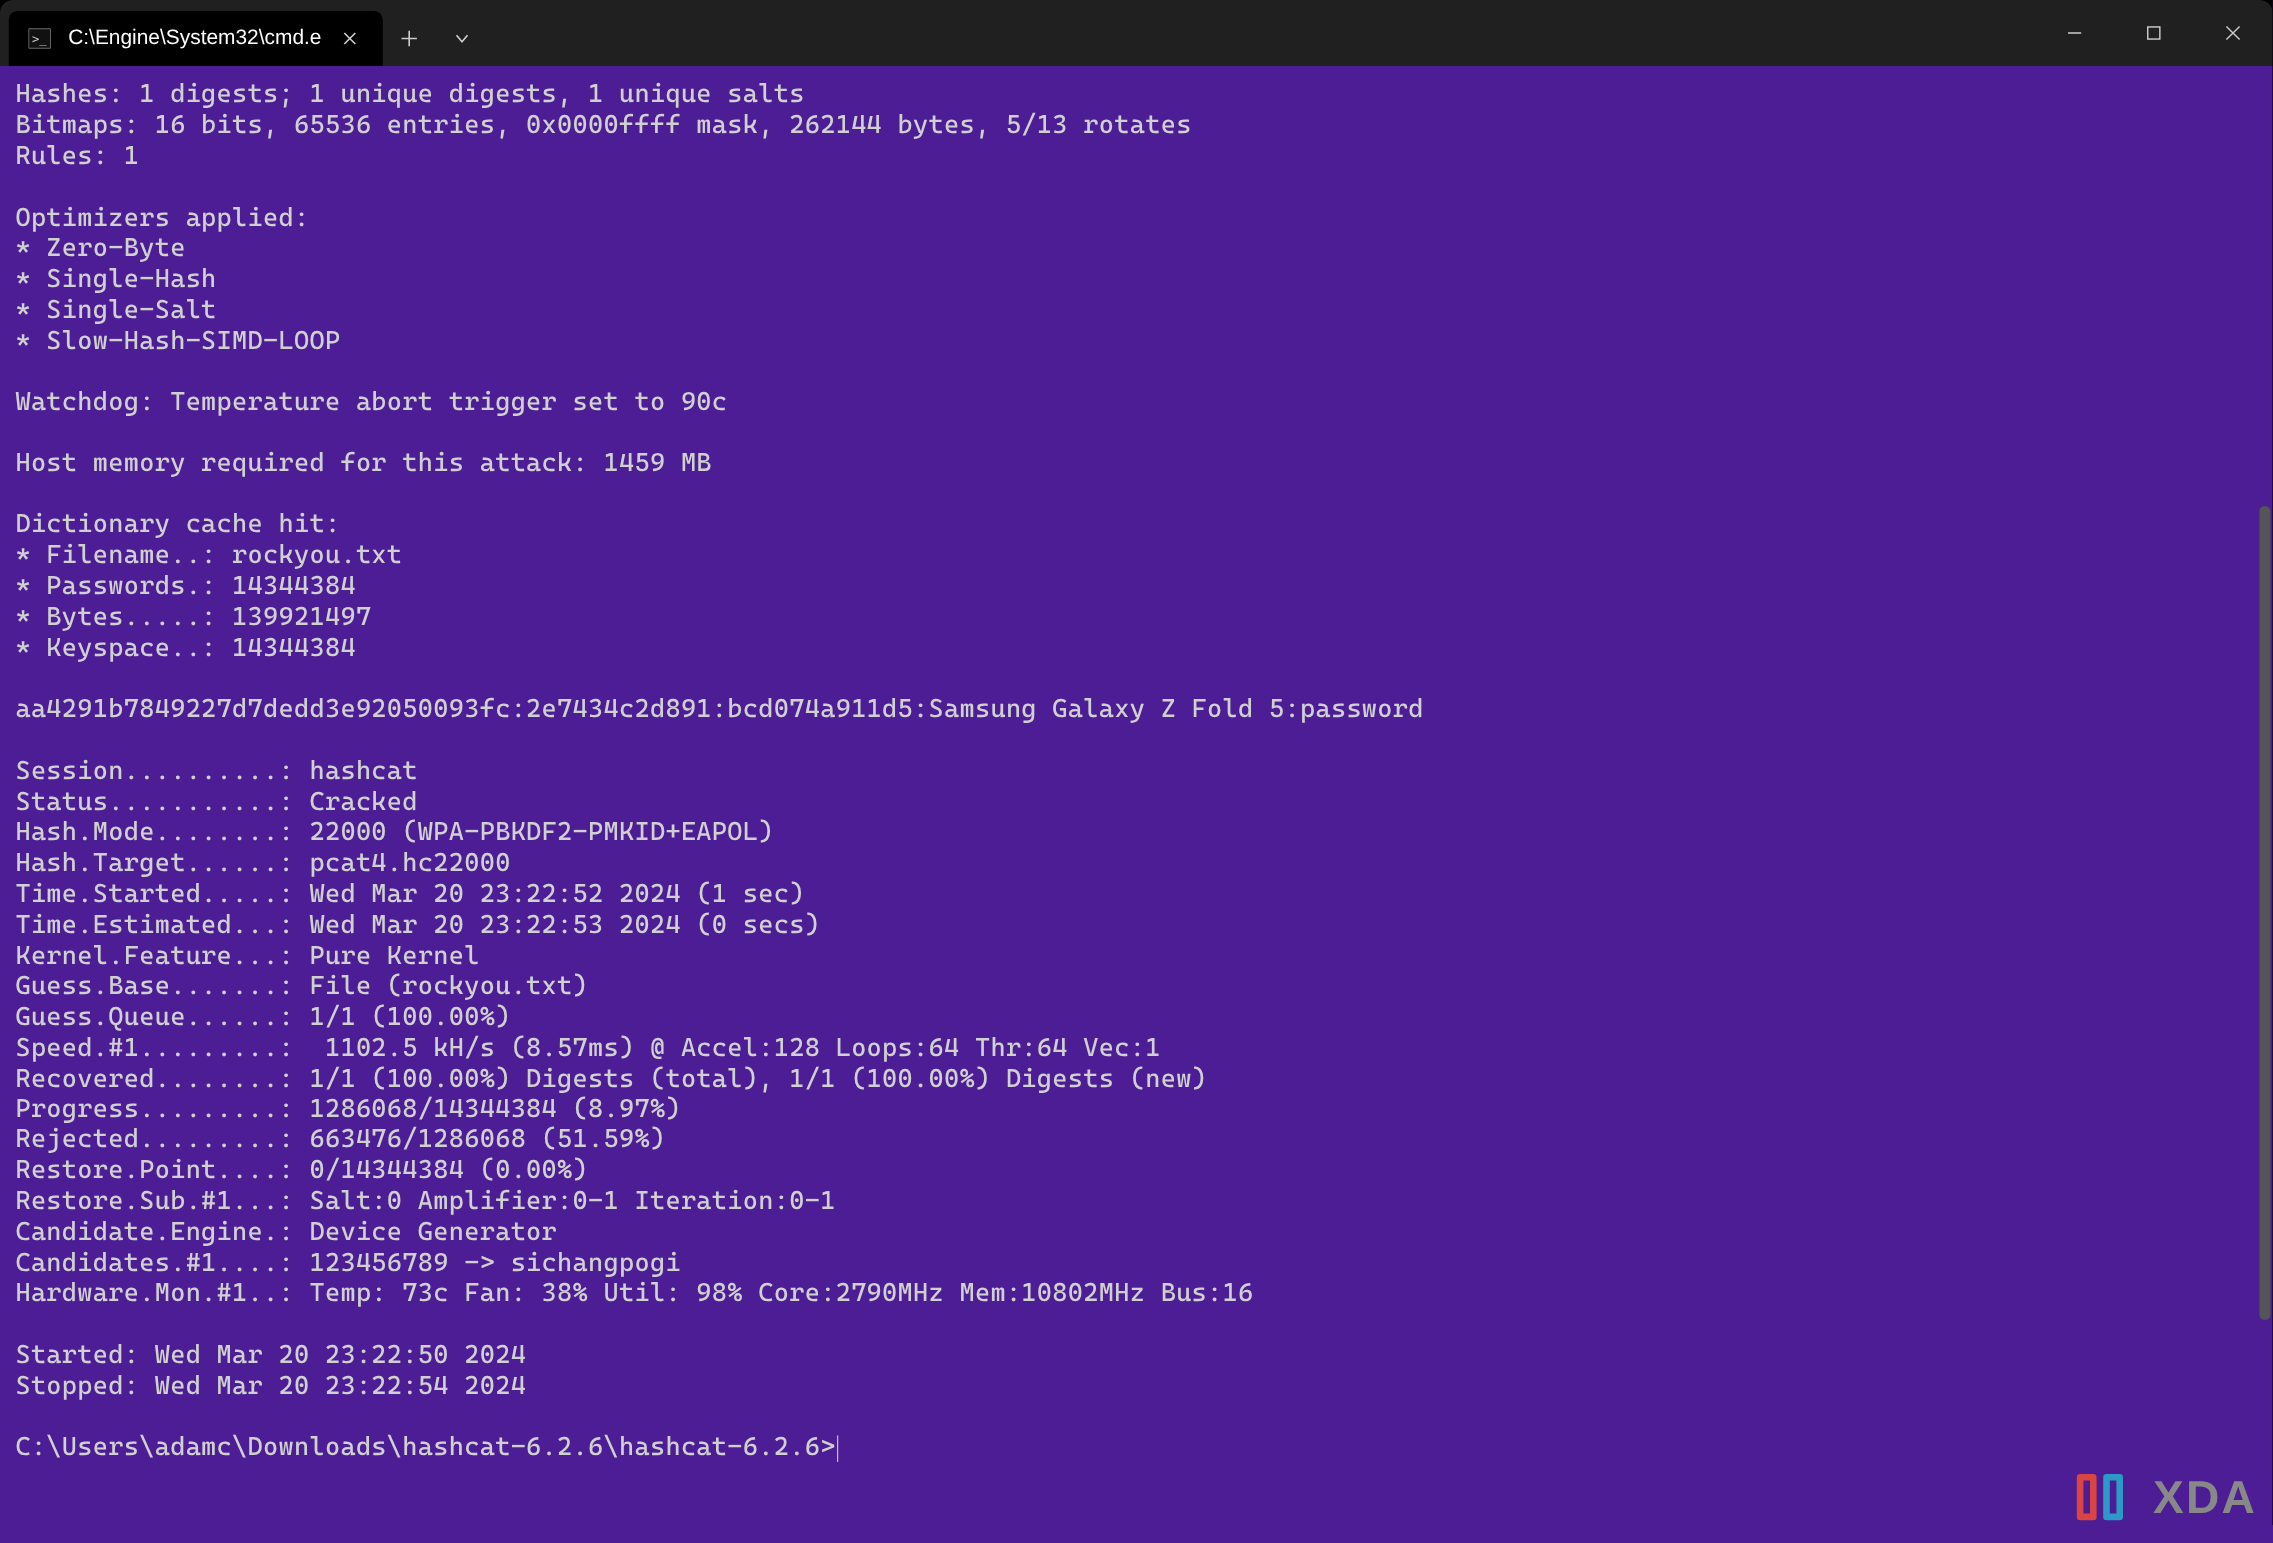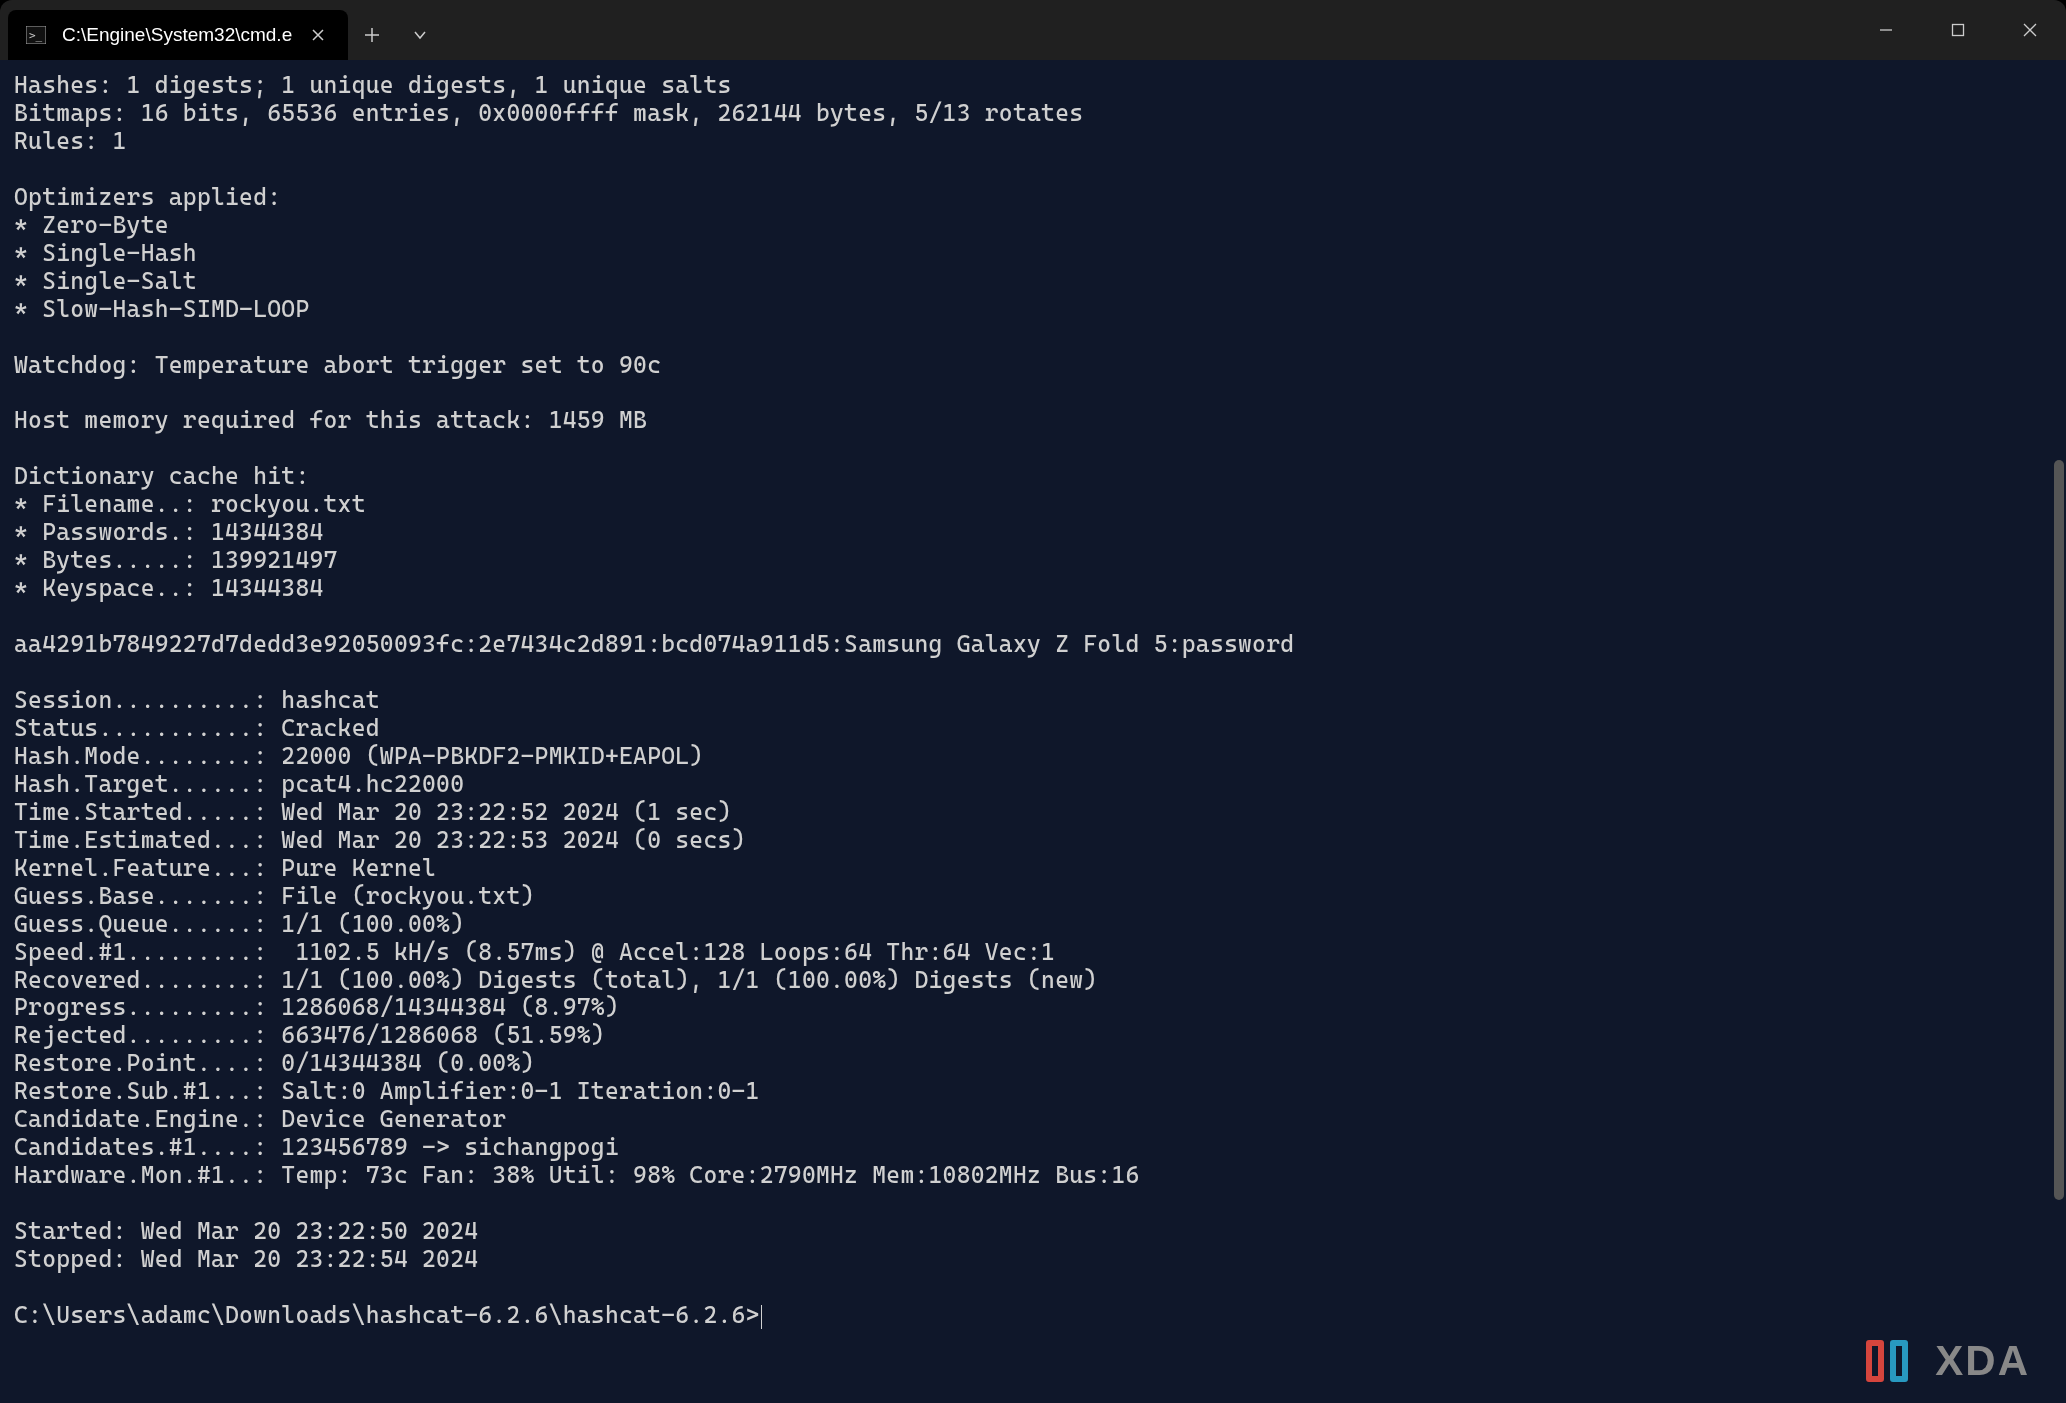--- a/index.html
+++ b/index.html
@@ -76,21 +76,21 @@
   .win-btn {
     width: 72px;
     display: flex;
     align-items: center;
     justify-content: center;
     color: #ccc;
     cursor: pointer;
   }
   .terminal {
     flex: 1;
-    background: #0f172a;
+    background: #4c1d95;
     padding: 12px 28px 12px 14px;
     position: relative;
   }
   .terminal pre {
     font-family: "Cascadia Mono", "Consolas", monospace;
     font-size: 23.5px;
     line-height: 1.19;
     color: #d0d0d0;
     white-space: pre;
     letter-spacing: 0.3px;
@@ -108,21 +108,21 @@
     position: absolute;
     right: 2px;
     top: 400px;
     width: 10px;
     height: 740px;
     background: #555;
     border-radius: 5px;
   }
   .watermark {
     position: absolute;
-    right: 36px;
+    right: 14px;
     bottom: 18px;
     display: flex;
     align-items: center;
     gap: 24px;
     font-family: Arial, sans-serif;
     font-weight: 800;
     font-size: 42px;
     letter-spacing: 2px;
     color: #888;
   }

